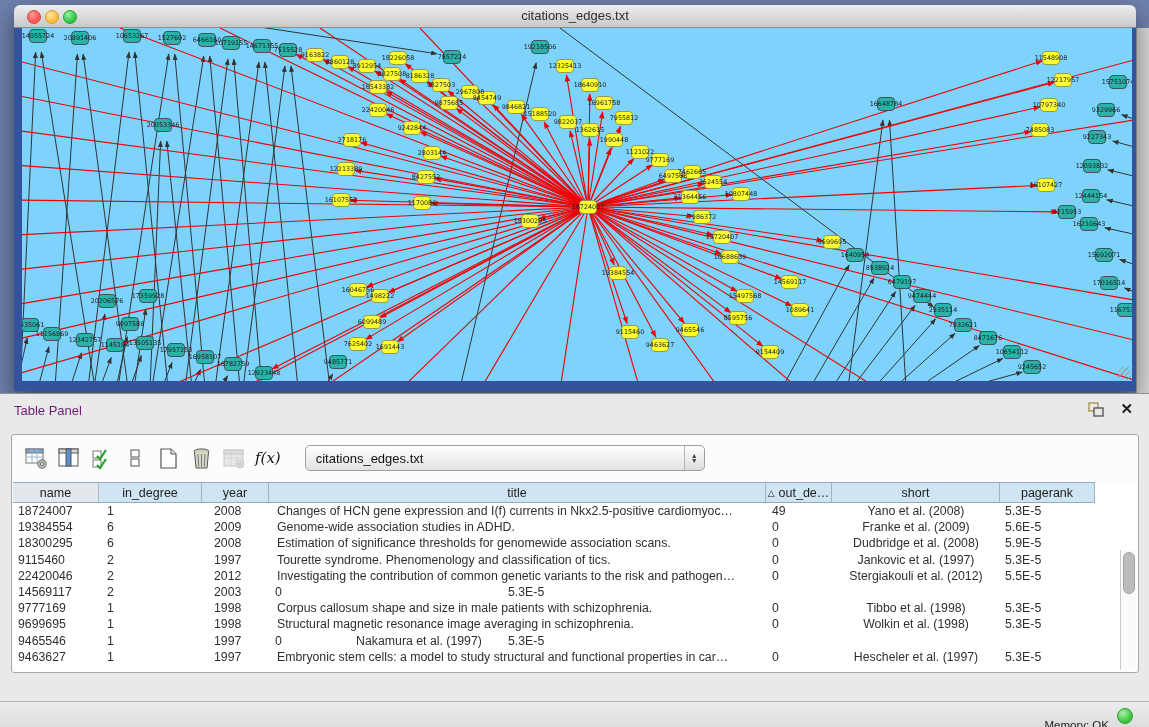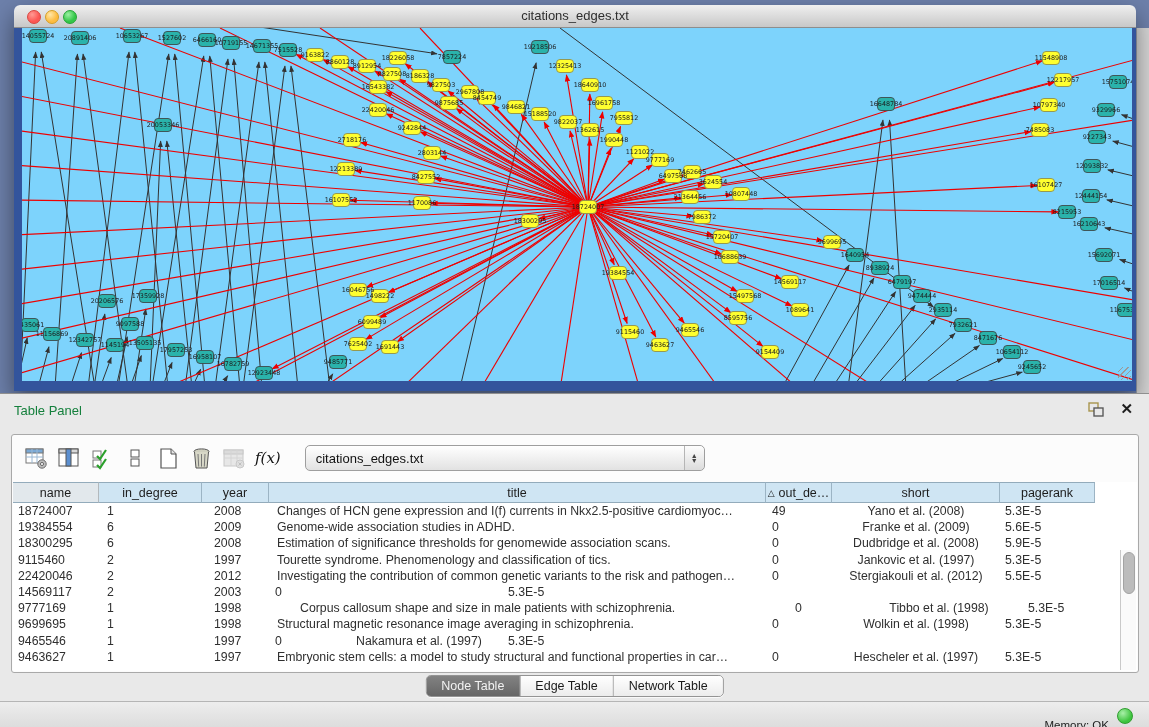--- a/index.html
+++ b/index.html
@@ -17,21 +17,21 @@
   .tl.red{left:13px;background:radial-gradient(circle at 35% 30%,#ff9a93,#fc5753 60%);border:1px solid #d9453f;}
   .tl.yellow{left:31px;background:radial-gradient(circle at 35% 30%,#ffe7a8,#fdbc40 60%);border:1px solid #d59f26;}
   .tl.green{left:49px;background:radial-gradient(circle at 35% 30%,#9af0a2,#33c748 60%);border:1px solid #24a436;}
   #canvas{position:absolute;left:8px;right:4px;top:23px;bottom:10px;background:#7dd3fc;overflow:hidden;}
   #canvas svg{position:absolute;left:0;top:0;width:100%;height:100%;}
   #grip{position:absolute;right:1px;bottom:1px;width:13px;height:13px;
         background:repeating-linear-gradient(135deg,transparent 0 3px,#9a9a9a 3px 4px);}
   
   #table-panel{position:absolute;left:0;top:393px;width:1149px;height:334px;background:#e9e9e9;border-top:1px solid #8f8f8f;}
   #panel-header{position:relative;height:34px;}
-  #panel-header .ptitle{position:absolute;left:14px;top:9px;font-size:13px;color:#15803d;}
+  #panel-header .ptitle{position:absolute;left:14px;top:9px;font-size:13px;color:#701a75;}
   #float-btn{position:absolute;right:44px;top:8px;width:17px;height:15px;cursor:default;}
   #close-btn{position:absolute;right:16px;top:6px;font-size:15px;font-weight:bold;color:#1d1d1d;cursor:default;}
   #card{position:absolute;left:11px;top:40px;width:1126px;height:237px;background:#fcfcfc;
         border:1px solid #a9a9a9;border-radius:3px;}
   #toolbar{position:relative;height:46px;display:flex;align-items:center;padding-left:12px;}
   .tbtn{width:24px;height:26px;margin-right:9px;display:flex;align-items:center;justify-content:center;}
   .tbtn svg{display:block;}
   #fx{font-family:"DejaVu Serif",serif;font-style:italic;font-size:15px;color:#111;margin-right:12px;}
   #dropdown{position:relative;margin-left:12px;width:398px;height:24px;border:1px solid #9e9e9e;border-radius:5px;
             background:linear-gradient(#ffffff,#e2e2e2);display:flex;align-items:center;}
@@ -592,21 +592,21 @@
             <div class="td" style="width: 103px; padding-left: 8px;">2</div>
             <div class="td" style="width: 67px; padding-left: 12px;">2003</div>
             <div class="td" style="width: 66px; padding-left: 6px;">0</div>
             <div class="td" style="width: 168px; padding-left: 0px; text-align: left; margin-top: 38px;">de Silva et al. (2003)</div>
             <div class="td" style="width: 95px; padding-left: 5px;">5.3E-5</div>
           </div>
           <div class="tr">
             <div class="td" style="width: 86px; padding-left: 5px;">9777169</div>
             <div class="td" style="width: 103px; padding-left: 8px;">1</div>
             <div class="td" style="width: 67px; padding-left: 12px;">1998</div>
-            <div class="td" style="width: 497px; padding-left: 8px; margin-left: 23px;">Corpus callosum shape and size in male patients with schizophrenia.</div>
+            <div class="td" style="width: 497px; padding-left: 8px;">Corpus callosum shape and size in male patients with schizophrenia.</div>
             <div class="td" style="width: 66px; padding-left: 6px;">0</div>
             <div class="td" style="width: 168px; padding-left: 0px; text-align: center;">Tibbo et al. (1998)</div>
             <div class="td" style="width: 95px; padding-left: 5px;">5.3E-5</div>
           </div>
           <div class="tr">
             <div class="td" style="width: 86px; padding-left: 5px;">9699695</div>
             <div class="td" style="width: 103px; padding-left: 8px;">1</div>
             <div class="td" style="width: 67px; padding-left: 12px;">1998</div>
             <div class="td" style="width: 497px; padding-left: 8px;">Structural magnetic resonance image averaging in schizophrenia.</div>
             <div class="td" style="width: 66px; padding-left: 6px;">0</div>
@@ -630,23 +630,18 @@
             <div class="td" style="width: 168px; padding-left: 0px; text-align: center;">Hescheler et al. (1997)</div>
             <div class="td" style="width: 95px; padding-left: 5px;">5.3E-5</div>
           </div>
         </div>
       <div id="vscroll">
         <div id="vthumb"></div>
       </div>
     </div>
   </div>
 
-  <div id="tabs">
-      <div class="seg sel">Node Table</div>
-      <div class="seg">Edge Table</div>
-      <div class="seg">Network Table</div>
-    </div>
 
   <div id="statusbar">
     <span id="mem-label">Memory: OK</span>
     <span id="mem-led"></span>
   </div>
 </div>
 
 </body></html>

